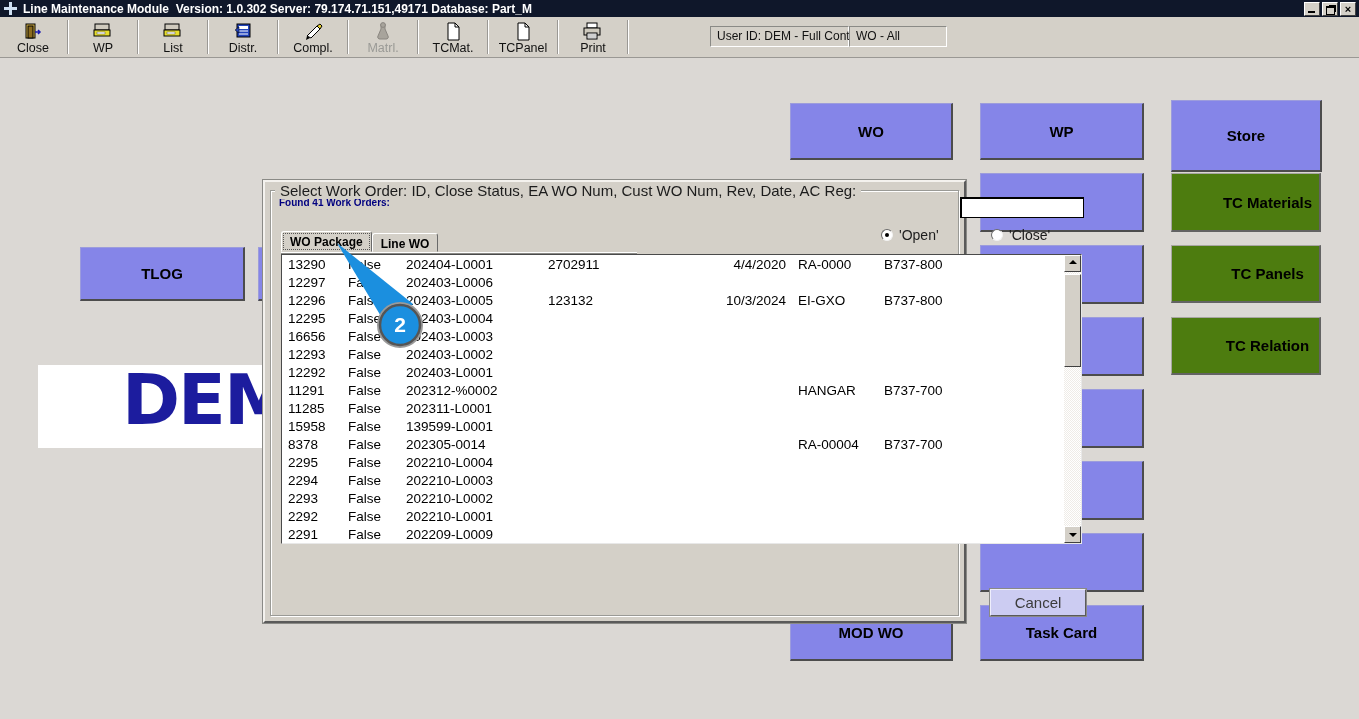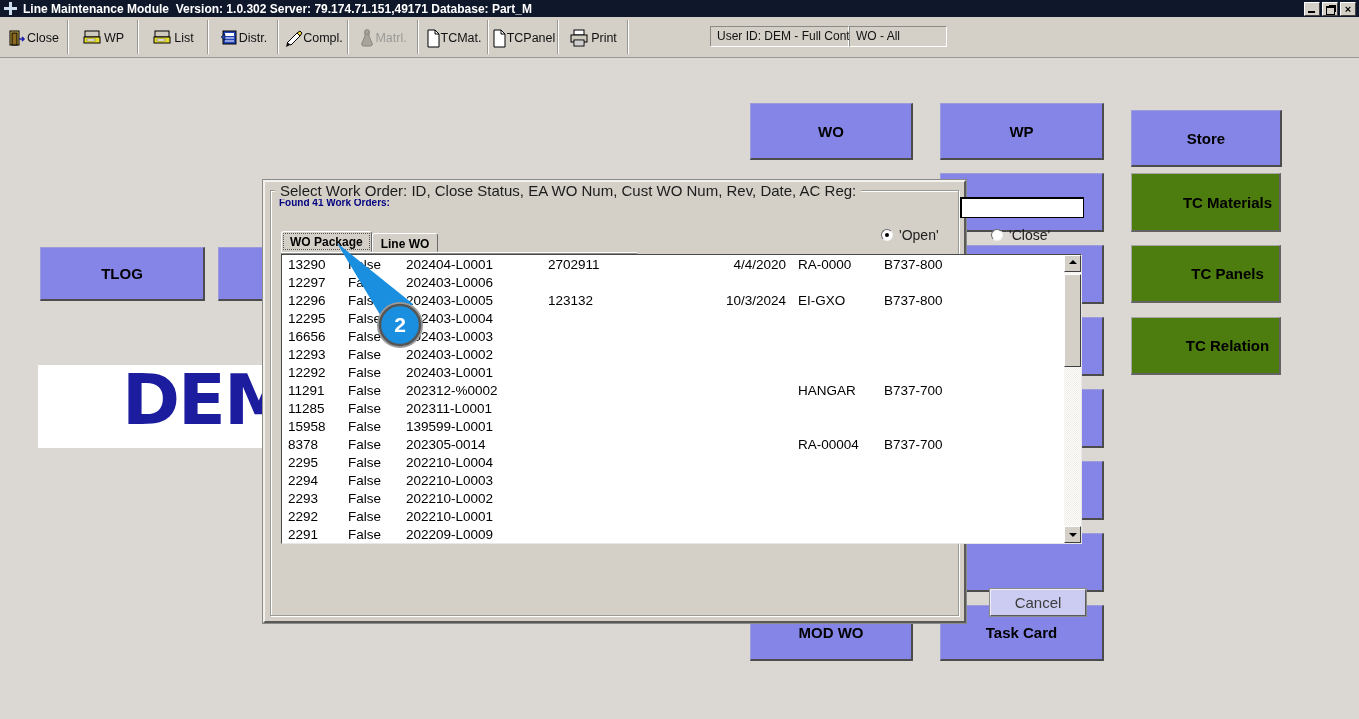--- a/index.html
+++ b/index.html
@@ -19,35 +19,35 @@
     border-color:#fff #404040 #404040 #fff;font-size:9px;line-height:11px;text-align:center;
     color:#000;position:relative;}
   .winbtn.min:after{content:"";position:absolute;left:3px;bottom:2px;width:7px;height:2px;background:#000;}
   .winbtn.restore:after{content:"";position:absolute;left:3px;top:3px;width:7px;height:6px;
     border:1px solid #000;border-top-width:2px;background:#d4d0c8;box-shadow:2px -2px 0 -1px #000;}
   .winbtn.close{font-size:11px;line-height:12px;font-weight:bold;}
 
   
   .toolbar{position:absolute;left:0;top:17px;width:100%;height:41px;background:#d4d0c8;
     border-bottom:1px solid #9a9894;display:flex;align-items:stretch;z-index:55;}
-  .tbtn{width:66px;display:flex;flex-direction:row;align-items:center;justify-content:center;
+  .tbtn{width:66px;display:flex;flex-direction:column;align-items:center;justify-content:center;
     font-size:12.5px;color:#111;padding-top:2px;}
   .tbtn .ticon{height:20px;display:flex;align-items:center;justify-content:center;}
   .tbtn.disabled{color:#9a9a96;}
   .tb-sep{width:2px;margin:3px 1px;border-left:1px solid #9a9894;border-right:1px solid #ffffff;}
   .tb-status{position:absolute;height:21px;top:9px;background:#d4d0c8;border:1px solid;
     border-color:#8a8a86 #fff #fff #8a8a86;font-size:12px;color:#111;padding:2px 6px;white-space:nowrap;}
   .tb-user{left:710px;width:139px;}
   .tb-scope{left:849px;width:98px;}
   .logo{position:absolute;right:4px;top:0px;display:flex;align-items:center;height:41px;}
   .logo-text{font-size:28px;font-weight:bold;color:#2b5fa8;letter-spacing:0.5px;line-height:1;}
 
   
   .bigbtn{position:absolute;display:flex;align-items:center;justify-content:center;
-    font-weight:bold;font-size:15px;color:#000;}
+    font-weight:bold;font-size:15px;color:#000;margin-left:40px;}
   .bb-blue{background:#8585e8;border:1px solid #9c9cdc;border-right:2px solid #4c4c4c;
     border-bottom:2px solid #4c4c4c;}
   .bb-gray{background:#4d7c0f;border:1px solid #a8a6a2;border-right:2px solid #636363;
     border-bottom:2px solid #636363;padding-left:44px;}
   .dem-box{position:absolute;left:38px;top:365px;width:232px;height:83px;background:#fff;
     overflow:hidden;z-index:1;}
   .dem-text{position:absolute;left:84px;top:-6px;font-family:"DejaVu Sans",sans-serif;
     font-weight:bold;font-size:70px;color:#1c1c9e;letter-spacing:-2px;}
 
   
@@ -219,21 +219,21 @@
   </div>
   <span class="tb-sep"></span>
 
   <div class="tb-status tb-user">User ID: DEM - Full Control</div>
   <div class="tb-status tb-scope">WO - All</div>
 
 </div>
 
 <div class="bigbtn bb-blue" style="left:750px;top:103px;width:163px;height:57px;">WO</div>
 <div class="bigbtn bb-blue" style="left:940px;top:103px;width:164px;height:57px;">WP</div>
-<div class="bigbtn bb-blue" style="left:1131px;top:110px;width:151px;height:57px;">Store</div>
+<div class="bigbtn bb-blue" style="left:1131px;top:100px;width:151px;height:72px;">Store</div>
 <div class="bigbtn bb-gray" style="left:1131px;top:173px;width:150px;height:59px;">TC Materials</div>
 <div class="bigbtn bb-gray" style="left:1131px;top:245px;width:150px;height:58px;">TC Panels</div>
 <div class="bigbtn bb-gray" style="left:1131px;top:317px;width:150px;height:58px;">TC Relation</div>
 <div class="bigbtn bb-blue" style="left:40px;top:247px;width:165px;height:54px;">TLOG</div>
 <div class="bigbtn bb-blue" style="left:218px;top:247px;width:140px;height:54px;"></div>
 
 <div class="bigbtn bb-blue" style="left:940px;top:173px;width:164px;height:59px;"></div>
 <div class="bigbtn bb-blue" style="left:940px;top:245px;width:164px;height:59px;"></div>
 <div class="bigbtn bb-blue" style="left:940px;top:317px;width:164px;height:59px;"></div>
 <div class="bigbtn bb-blue" style="left:940px;top:389px;width:164px;height:59px;"></div>

